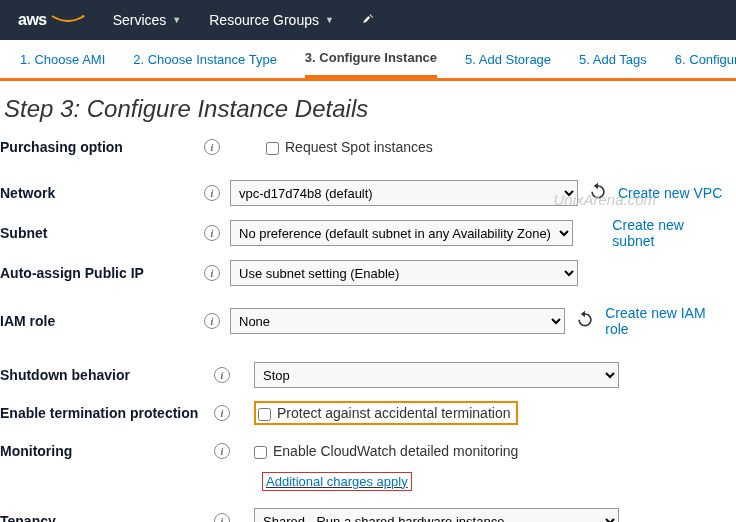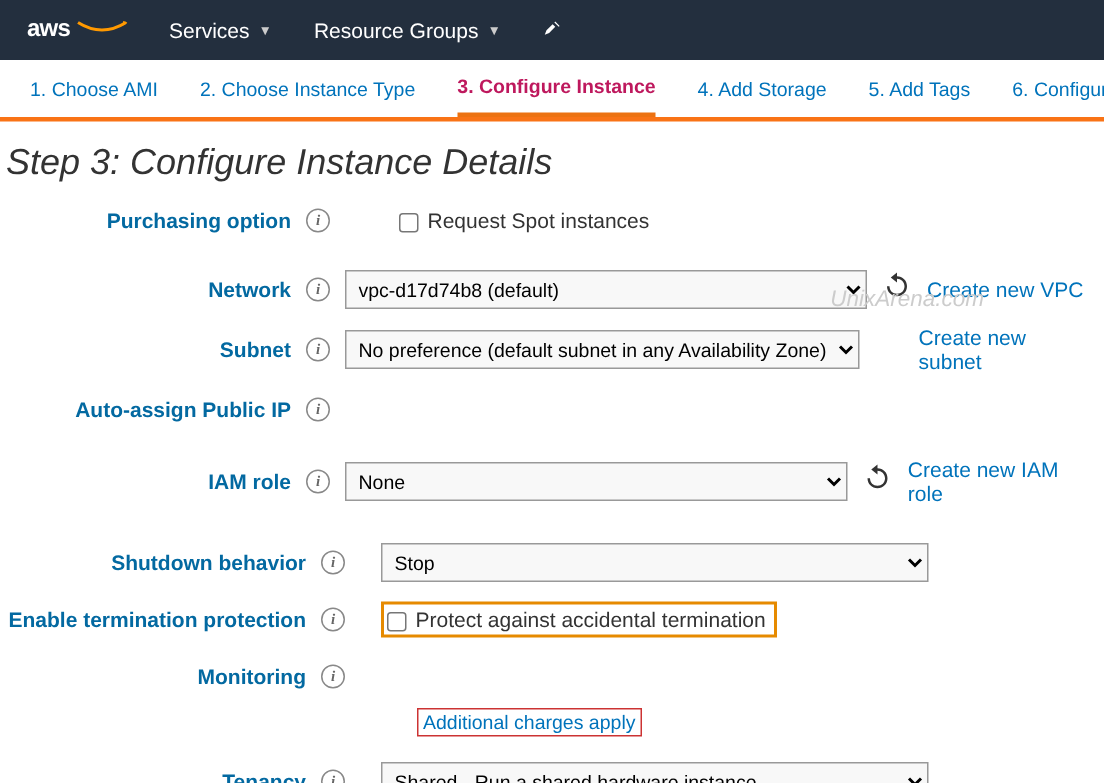--- a/index.html
+++ b/index.html
@@ -8,42 +8,42 @@
   .navbar { background: #232f3e; color: #fff; display: flex; align-items: center; height: 40px; padding: 0 18px; }
   .logo { display: flex; align-items: center; margin-right: 28px; }
   .logo-text { color: #fff; font-weight: bold; font-size: 16px; letter-spacing: -0.5px; }
   .logo-swoosh { margin-top: -4px; }
   .nav-item { color: #fff; font-size: 14px; margin-right: 28px; display: flex; align-items: center; cursor: pointer; }
   .caret { margin-left: 6px; font-size: 9px; color: #ccc; }
   .pin-icon { color: #fff; font-size: 14px; }
   
   .tabs { display: flex; align-items: center; padding: 10px 20px 0 20px; border-bottom: 3px solid #f97316; font-size: 13px; overflow: hidden; white-space: nowrap; }
   .tab { color: #0073bb; margin-right: 28px; padding-bottom: 10px; cursor: pointer; }
-  .tab.active { color: #be185d; font-weight: bold; border-bottom: 3px solid #ec7211; }
+  .tab.active { color: #404040; font-weight: bold; border-bottom: 3px solid #ec7211; }
   
   .page-title { font-size: 24px; font-weight: normal; color: #333; padding: 14px 4px 6px 4px; font-style: italic; }
   .watermark { position: absolute; right: 80px; top: 110px; color: #ccc; font-size: 15px; font-style: italic; text-align: center; }
   
   .form { padding: 4px 8px 0 0; }
   .row { display: flex; align-items: center; margin-bottom: 10px; min-height: 28px; }
   .row.gap { margin-top: 18px; }
-  .row .label { width: 200px; text-align: right; font-weight: bold; font-size: 14px; color: #0369a1; padding-right: 6px; }
+  .row .label { width: 200px; font-weight: bold; font-size: 14px; color: #0f172a; padding-right: 6px; }
   .info-icon { width: 16px; height: 16px; border: 1.5px solid #888; border-radius: 50%; display: inline-flex; align-items: center; justify-content: center; font-size: 10px; color: #666; font-family: Georgia, serif; font-style: italic; font-weight: bold; margin: 0 10px 0 4px; flex-shrink: 0; cursor: pointer; }
   .control { display: flex; align-items: center; flex: 1; }
   select { font-size: 13px; padding: 3px 4px; border: 1px solid #999; background: #f8f8f8; height: 26px; }
   .sel-lg { width: 348px; }
   .sel-md { width: 365px; }
   .refresh-icon { margin: 0 10px; font-size: 20px; font-weight: bold; cursor: pointer; display: inline-block; }
   .link { color: #0073bb; font-size: 14px; cursor: pointer; }
   .link.sm { font-size: 13px; }
   .check-label { display: flex; align-items: flex-end; font-size: 14px; color: #333; }
   .check-label input { margin-right: 6px; }
   .box-orange { border: 2px solid #e68a00; padding: 2px 6px 2px 2px; }
   .box-red { border: 1px solid #c33; padding: 1px 3px; color: #0073bb; font-size: 13px; display: inline-block; }
-  .subrow { margin-left: 16px; margin-top: 2px; }
+  .subrow { margin-left: 0; margin-top: 2px; text-decoration: underline; }
   
   
   .form2 .row .label { width: 210px; }
   .form2 .info-icon { margin-right: 24px; }
 </style>
 </head>
 <body>
 
 <div class="navbar">
   <div class="logo">
@@ -67,21 +67,21 @@
     <svg width="14" height="14" viewBox="0 0 24 24" fill="#fff">
         <path d="M14 4l-1 1 5 5 1-1-5-5zm-3 3l-7 7-2 5 5-2 7-7-3-3z"></path>
       </svg>
   </div>
 </div>
 
 <div class="tabs">
   <span class="tab">1. Choose AMI</span>
   <span class="tab">2. Choose Instance Type</span>
   <span class="tab active">3. Configure Instance</span>
-  <span class="tab">4. Add Storage</span>
+  <span class="tab">5. Add Storage</span>
   <span class="tab">5. Add Tags</span>
   <span class="tab">6. Configure Secu</span>
 </div>
 
 <div style="position:relative">
   <h1 class="page-title">Step 3: Configure Instance Details</h1>
   <span class="watermark">UnixArena.com</span>
 </div>
 
 <div class="form">
@@ -121,20 +121,25 @@
         <option>No preference (default subnet in any Availability Zone)</option>
       </select>
       <span style="width:40px"></span>
       <span class="link">Create new subnet</span>
     </div>
   </div>
 
   <div class="row">
     <div class="label">Auto-assign Public IP</div>
     <span class="info-icon">i</span>
+    <div class="control">
+      <select class="sel-lg">
+        <option>Use subnet setting (Enable)</option>
+      </select>
+    </div>
   </div>
 
   <div class="row gap">
     <div class="label">IAM role</div>
     <span class="info-icon">i</span>
     <div class="control">
       <select class="sel-lg">
         <option>None</option>
       </select>
       <span class="refresh-icon">
@@ -168,20 +173,26 @@
           <input type="checkbox" style="">
           <span>Protect against accidental termination</span>
         </label>
       </span>
     </div>
   </div>
 
   <div class="row" style="margin-bottom:2px;">
     <div class="label">Monitoring</div>
     <span class="info-icon">i</span>
+    <div class="control">
+      <label class="check-label">
+        <input type="checkbox" style="">
+        <span>Enable CloudWatch detailed monitoring</span>
+      </label>
+    </div>
   </div>
   <div class="row subrow" style="margin-bottom:12px;">
     <div class="label"></div>
     <span style="width:52px"></span>
     <span class="box-red">
       <span class="link sm">Additional charges apply</span>
     </span>
   </div>
 
   <div class="row" style="margin-bottom:2px;">

